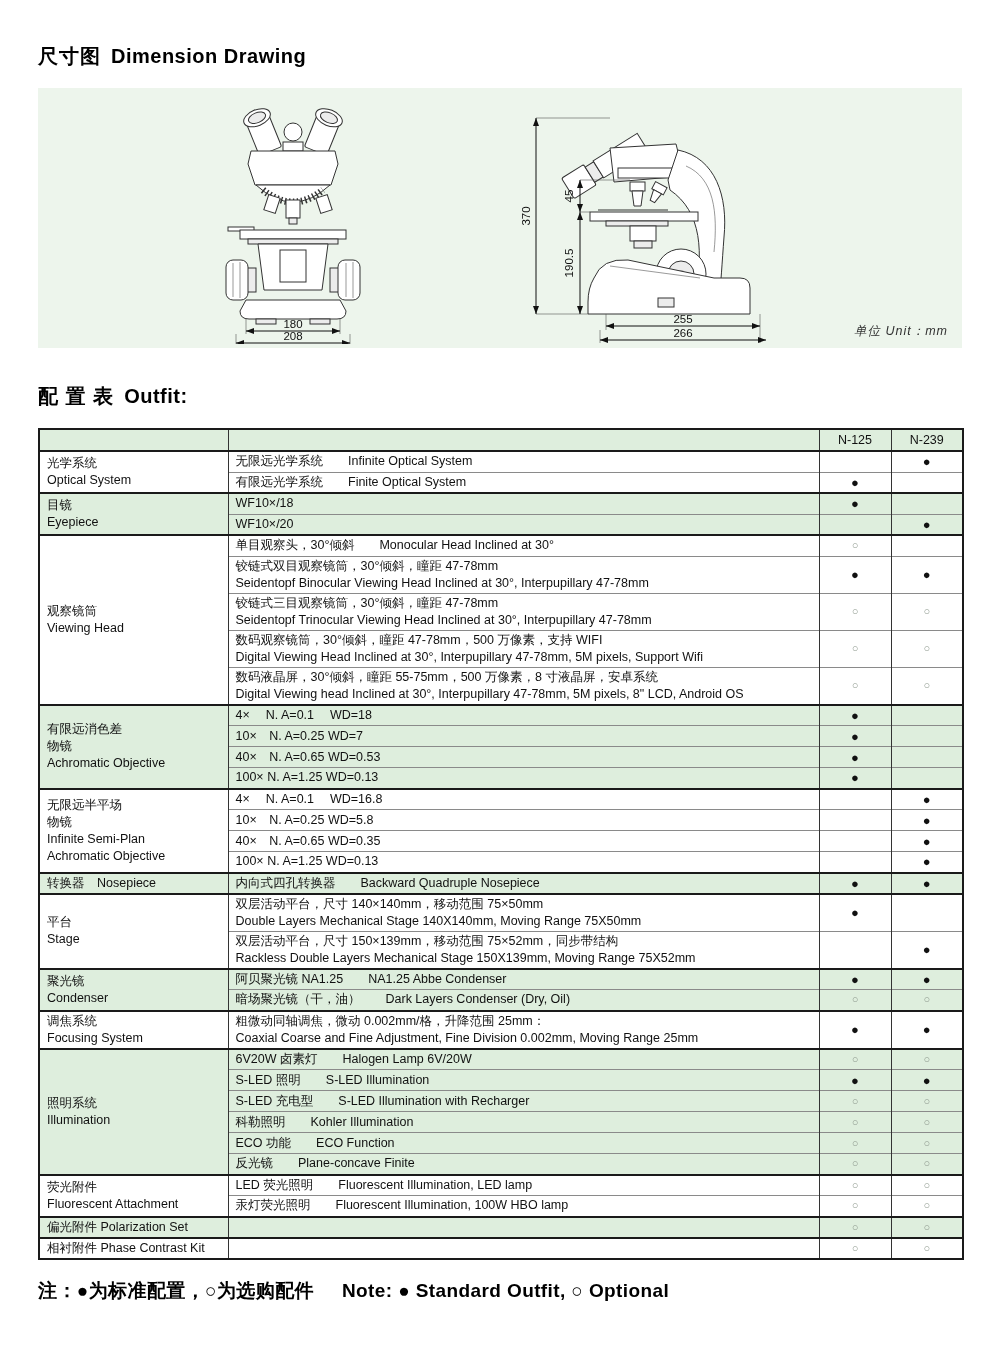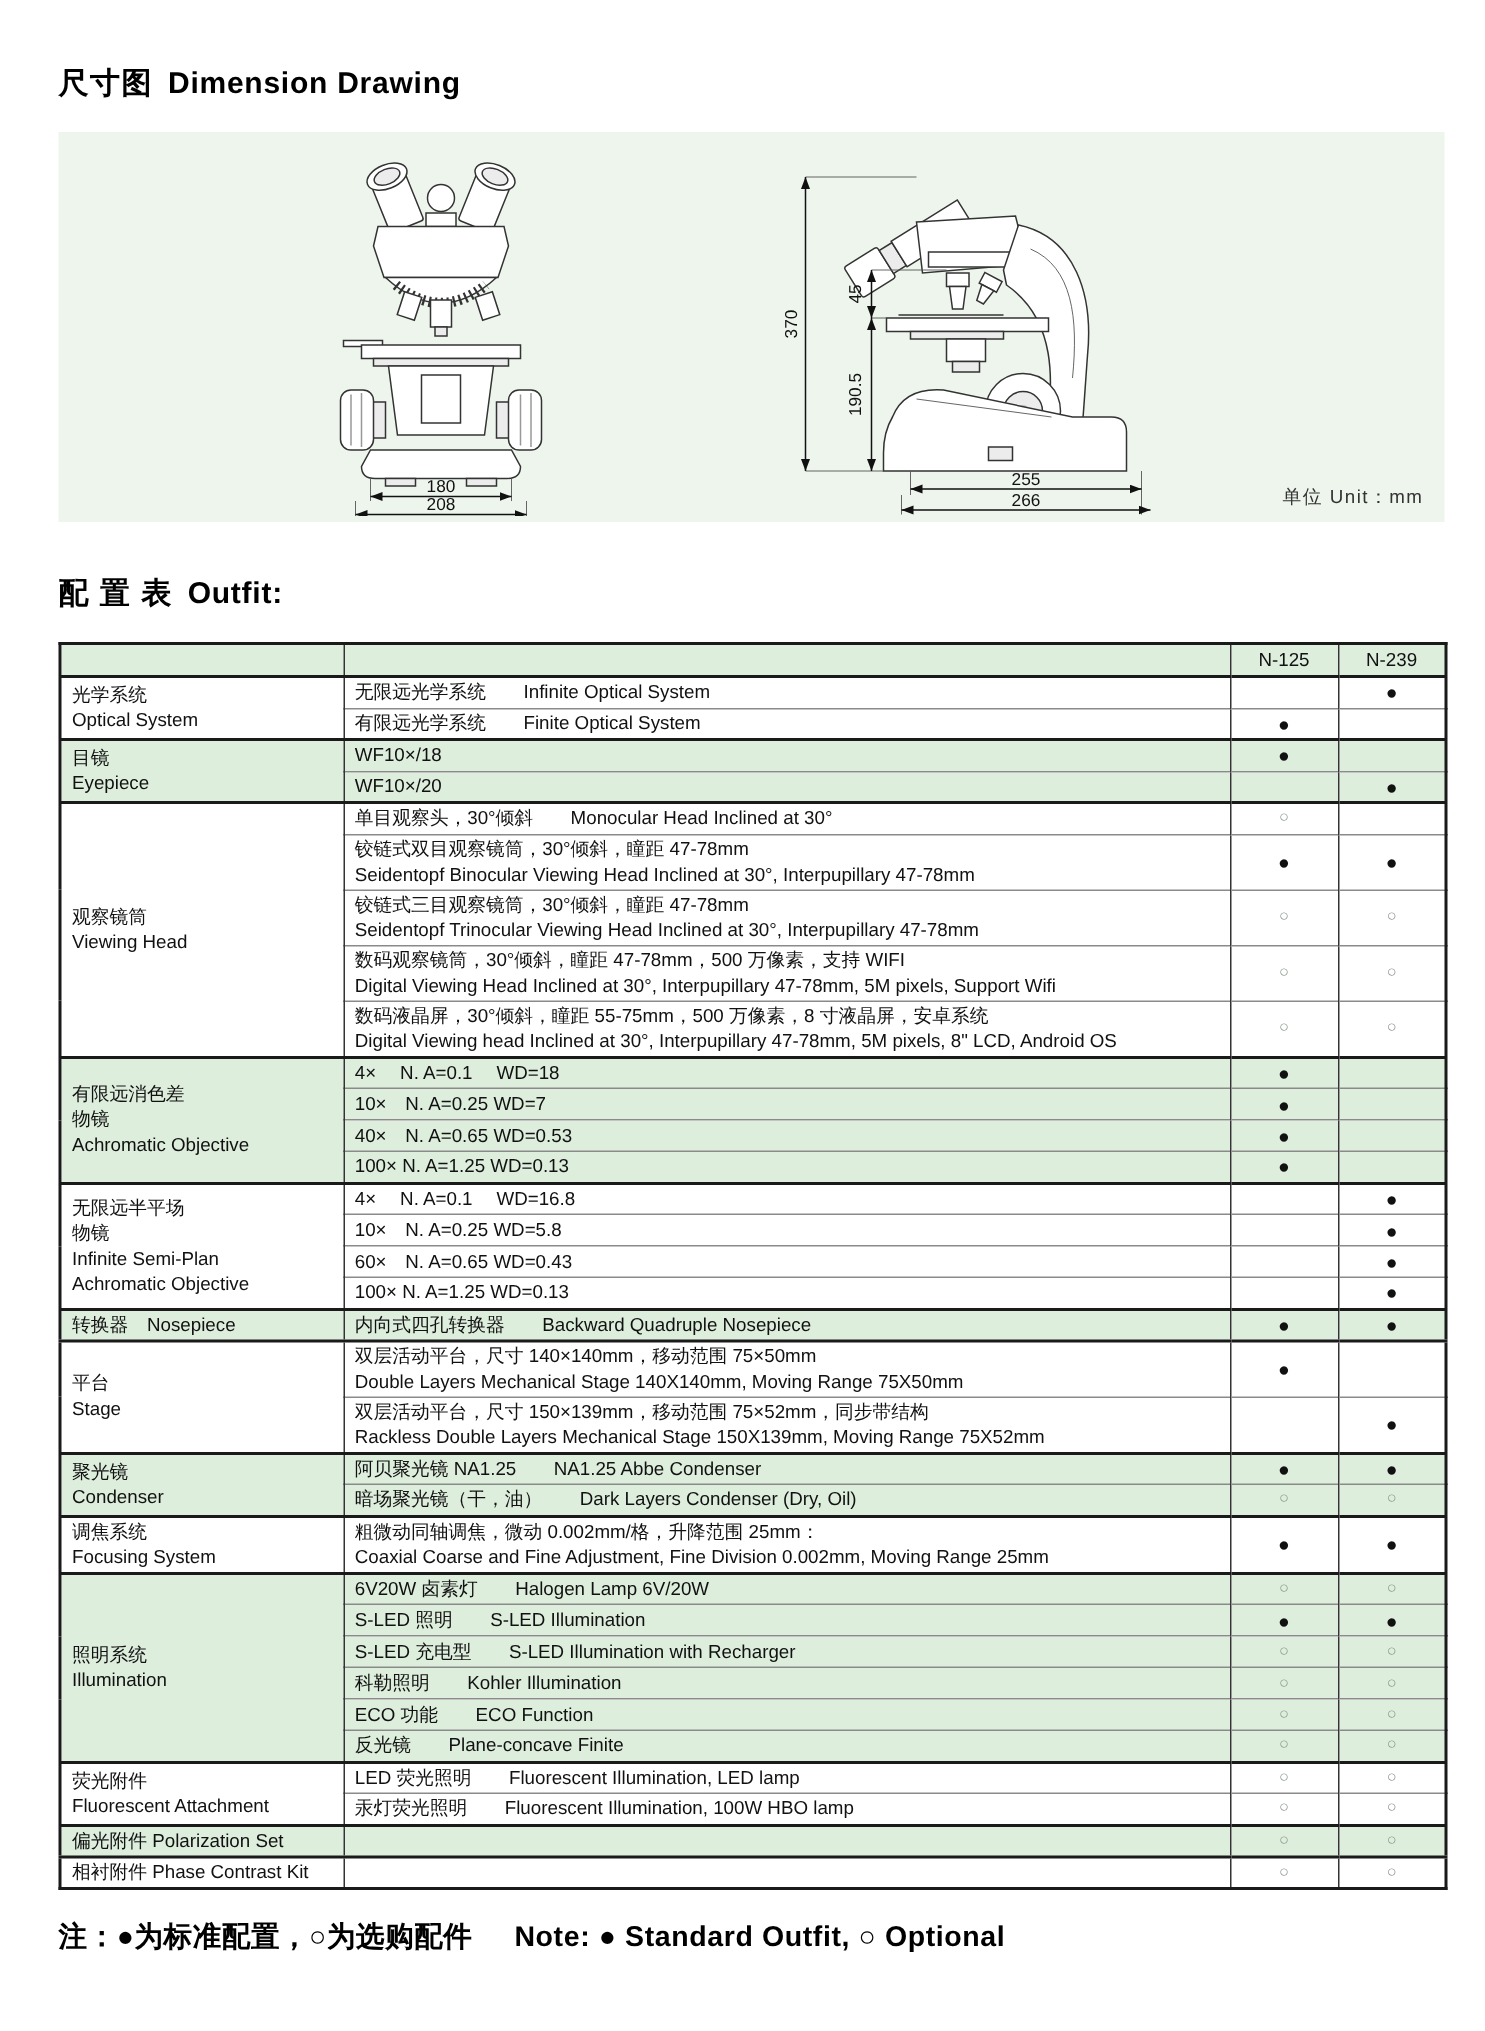--- a/index.html
+++ b/index.html
@@ -2,40 +2,40 @@
 <html style="--panel-bg: #edf5ec; --row-green: #deeedd;"><head>
 <meta charset="utf-8">
 <style>
   * { box-sizing: border-box; }
   html, body { margin: 0; padding: 0; background: #ffffff; }
   body {
     width: 990px; height: 1354px;
     font-family: "Liberation Sans", "DejaVu Sans", sans-serif;
     color: #111;
   }
-  .page { width: 834px; height: 1354px; padding: 44px 33px 0 15px; margin-left: 24px; }
+  .page { width: 834px; height: 1354px; padding: 44px 33px 0 38px; }
 
   .section-title {
     font-size: 20px; font-weight: bold; letter-spacing: 1px;
     margin: 0 0 20px 0; line-height: 24px; color: #000;
   }
   .section-title .en { margin-left: 10px; letter-spacing: 0.5px; }
 
   .drawing-panel {
     width: 924px; height: 260px;
     background: var(--panel-bg, #edf5ec);
     position: relative;
     display: flex; align-items: flex-start;
   }
   .drawing-panel svg { display: block; }
   .front-view { margin: 4px 0 0 150px; }
   .side-view  { margin: 4px 0 0 110px; }
   .unit-label {
     position: absolute; right: 14px; bottom: 8px;
-    font-size: 12.5px; color: #333; letter-spacing: 1px;
+    font-size: 12.5px; color: #333; letter-spacing: 1px; font-style: italic;
   }
 
   .outfit-title { margin: 36px 0 20px 0; }
 
   table.outfit {
     width: 924px; border-collapse: collapse; table-layout: fixed;
     font-size: 12.5px; border: 2px solid #1a1a1a;
   }
   table.outfit td {
     border-left: 1px solid #333; border-right: 1px solid #333;
@@ -284,21 +284,21 @@
           <td class="desc single">4×　  N. A=0.1　 WD=16.8</td>
           <td class="sym"></td>
           <td class="sym">●</td>
         </tr>
         <tr>
           <td class="desc single">10×　N. A=0.25 WD=5.8</td>
           <td class="sym"></td>
           <td class="sym">●</td>
         </tr>
         <tr>
-          <td class="desc single">60×　N. A=0.65 WD=0.43</td>
+          <td class="desc single">40×　N. A=0.65 WD=0.35</td>
           <td class="sym"></td>
           <td class="sym">●</td>
         </tr>
         <tr>
           <td class="desc single">100× N. A=1.25 WD=0.13</td>
           <td class="sym"></td>
           <td class="sym">●</td>
         </tr>
         <tr class="group-start shaded">
           <td class="cat" rowspan="1">转换器　Nosepiece</td>

